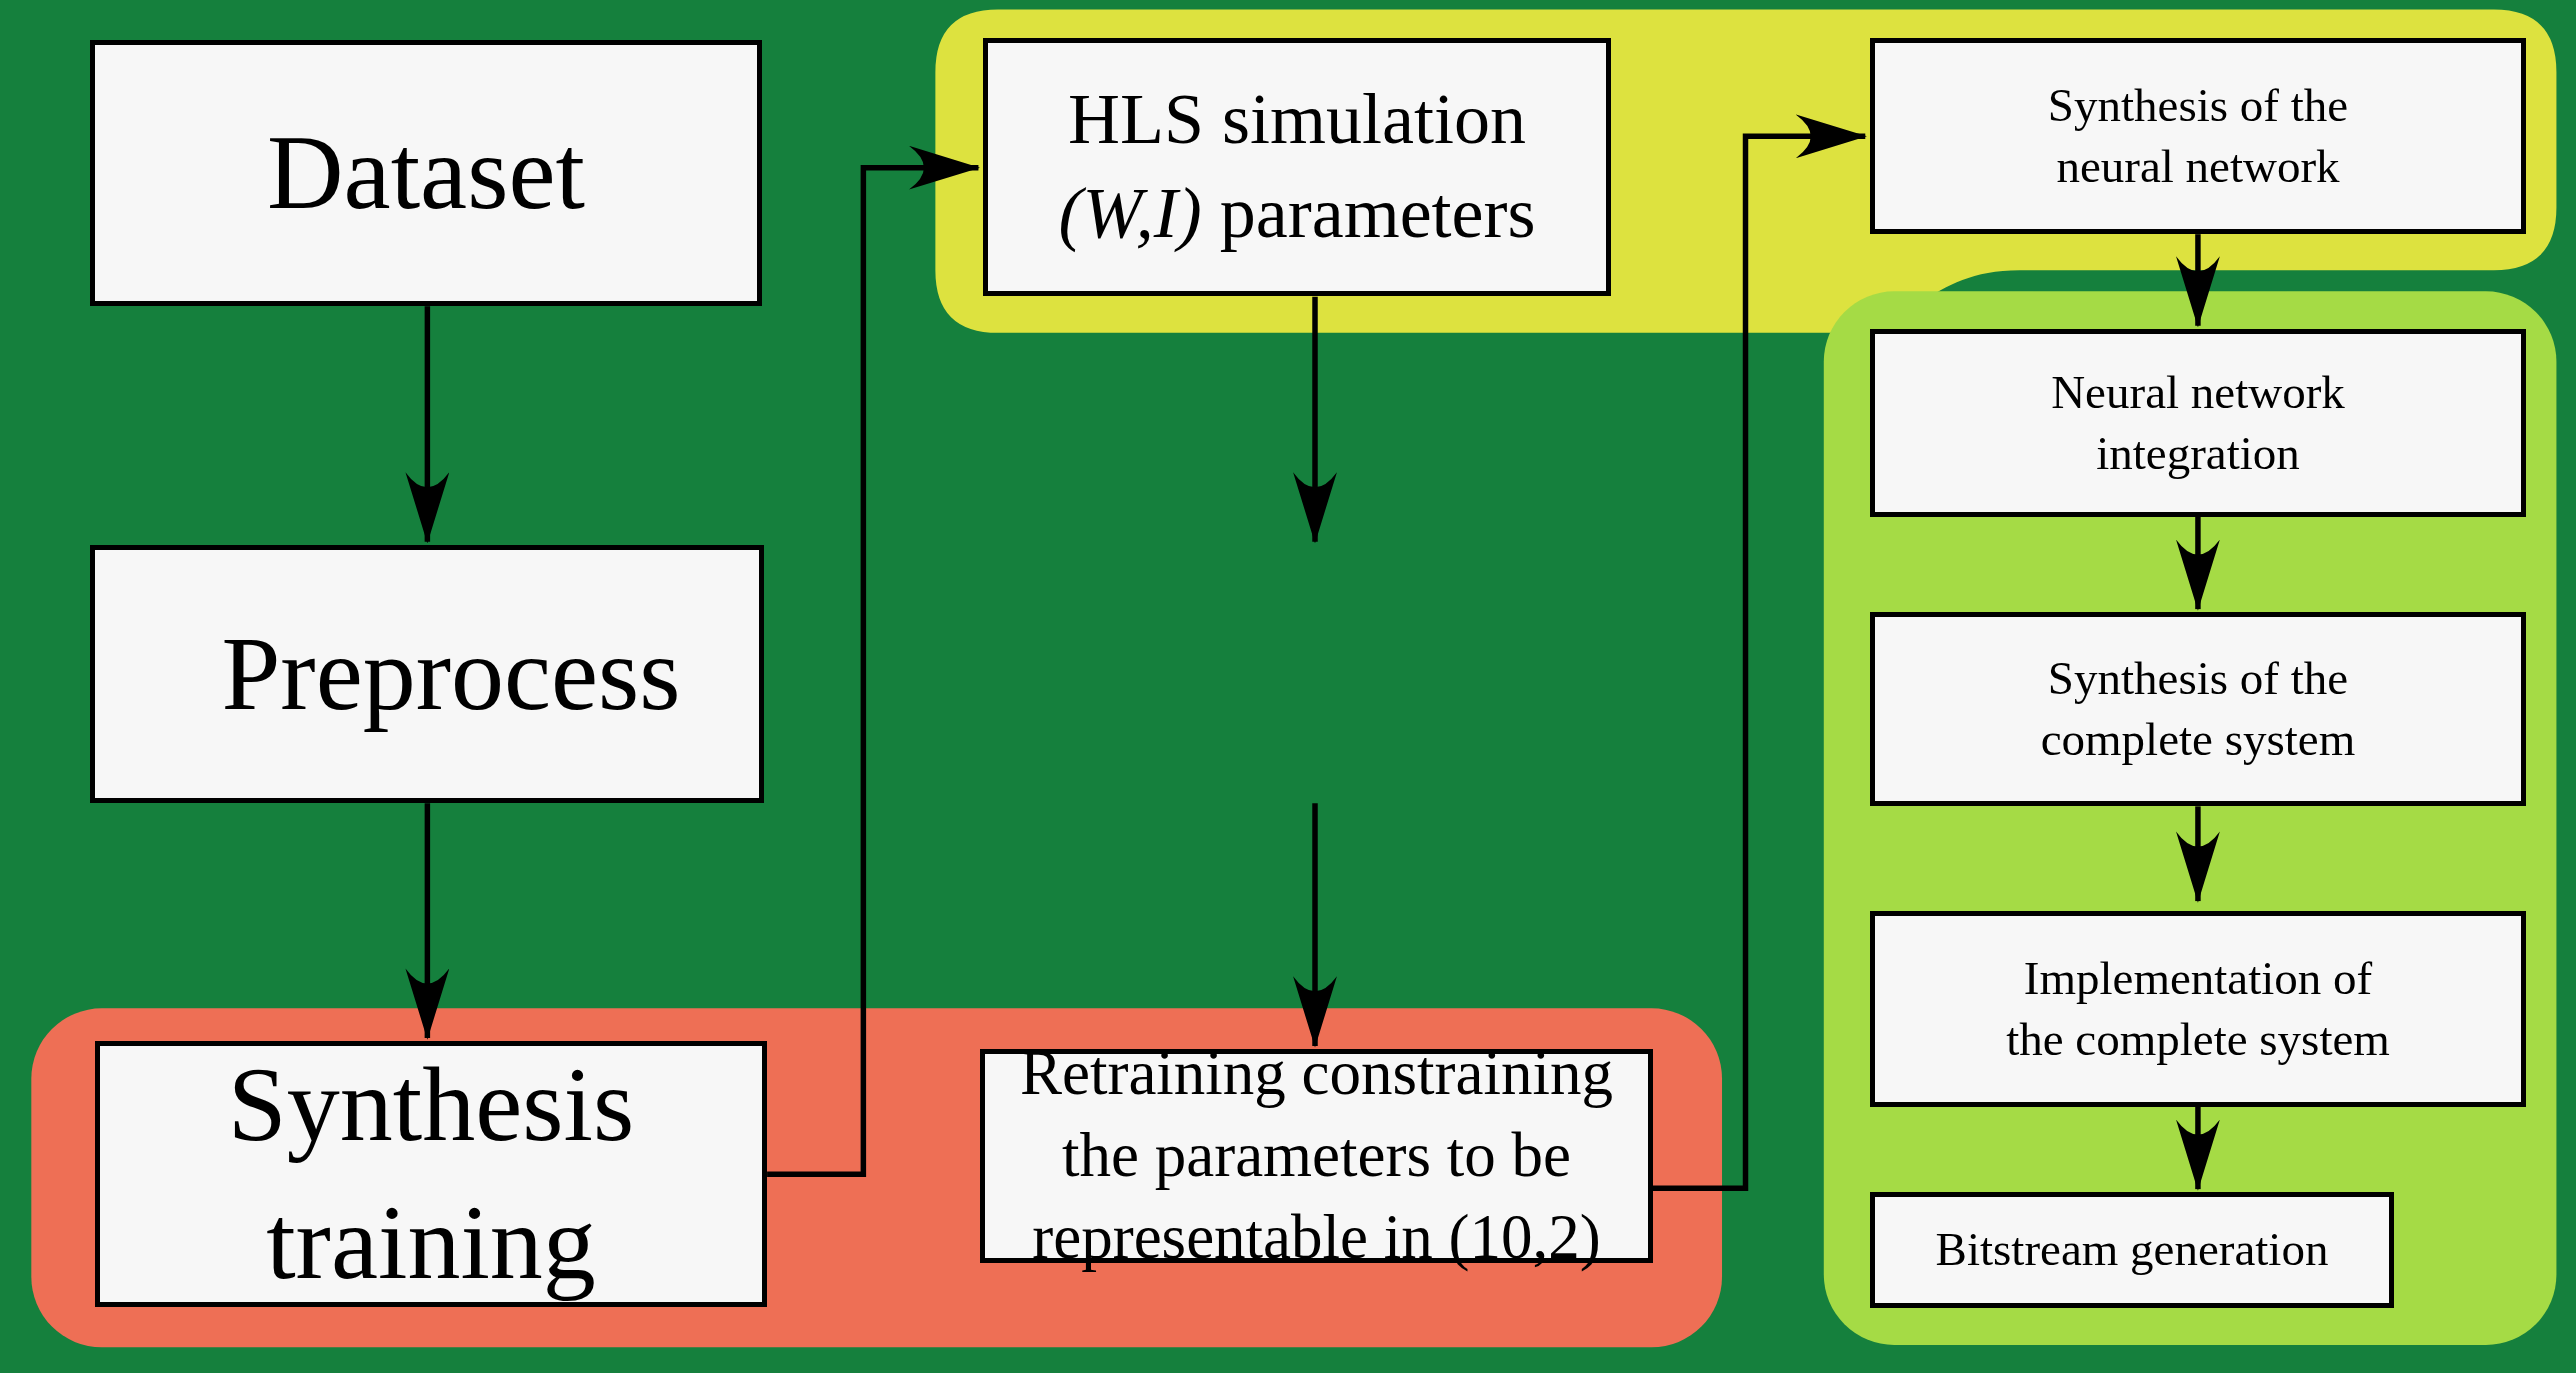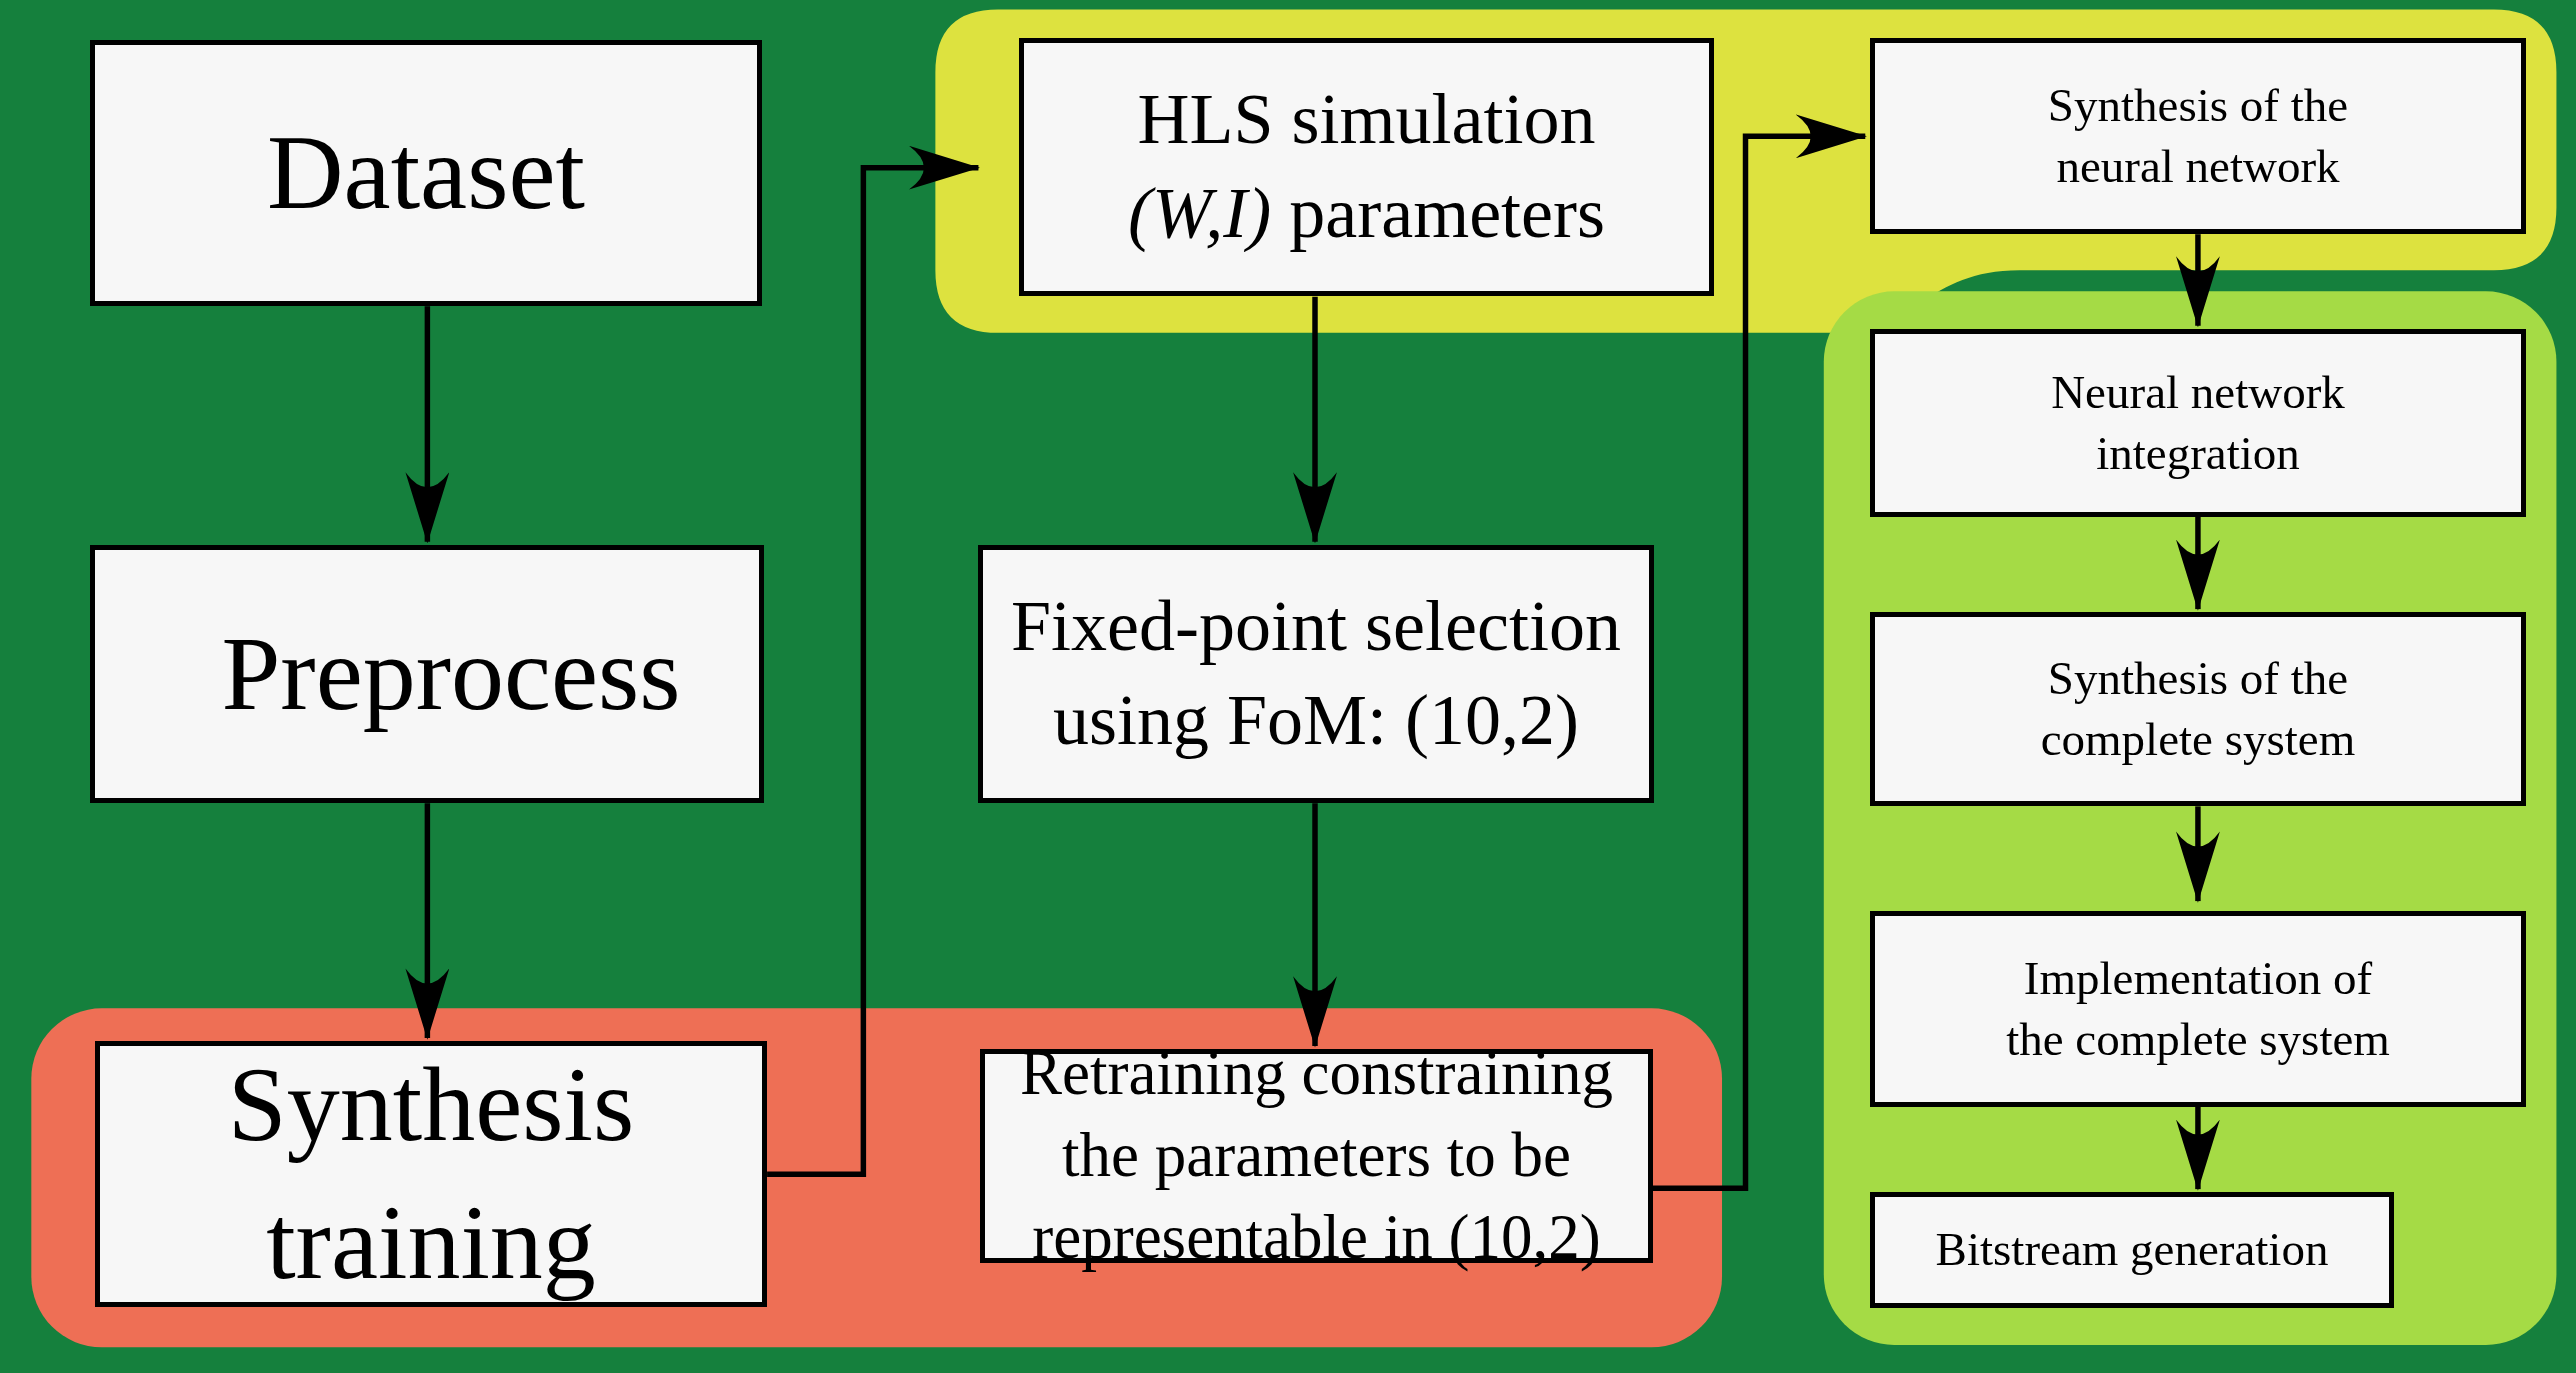--- a/index.html
+++ b/index.html
@@ -74,29 +74,25 @@
 
   <div class="node fs-xl" style="left:90px; top:545px; width:674px; height:258px;padding-left:48px;">
     <span class="line">Preprocess</span>
   </div>
 
   <div class="node fs-xl" style="left:95px; top:1041px; width:672px; height:266px;">
     <span class="line">Synthesis</span>
     <span class="line">training</span>
   </div>
 
-  <div class="node fs-lg" style="left:983px; top:38px; width:695px; height:258px;margin-left:36px;">
+  <div class="node fs-lg" style="left:983px; top:38px; width:628px; height:258px;">
     <span class="line">HLS simulation</span>
     <span class="line"><span class="math-italic">(W,I)</span><span> parameters</span></span>
   </div>
 
-  <div class="node fs-lg" style="left:978px; top:545px; width:676px; height:258px;">
-    <span class="line">Fixed-point selection</span>
-    <span class="line">using FoM: (10,2)</span>
-  </div>
 
   <div class="node fs-sm" style="left:980px; top:1049px; width:673px; height:214px;">
     <span class="line">Retraining constraining</span>
     <span class="line">the parameters to be</span>
     <span class="line">representable in (10,2)</span>
   </div>
 
   <div class="node fs-md" style="left:1870px; top:38px; width:656px; height:196px;">
     <span class="line">Synthesis of the</span>
     <span class="line">neural network</span>

